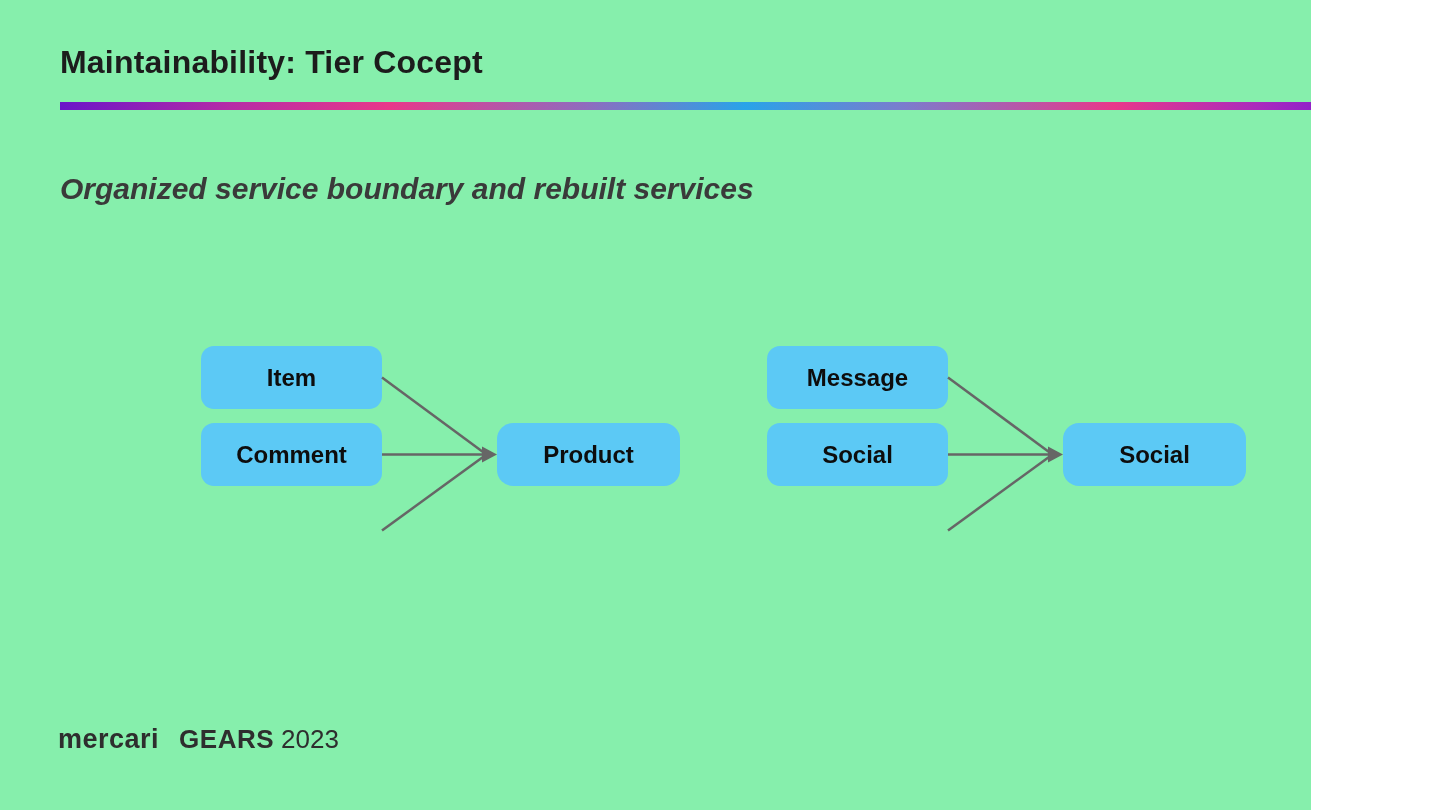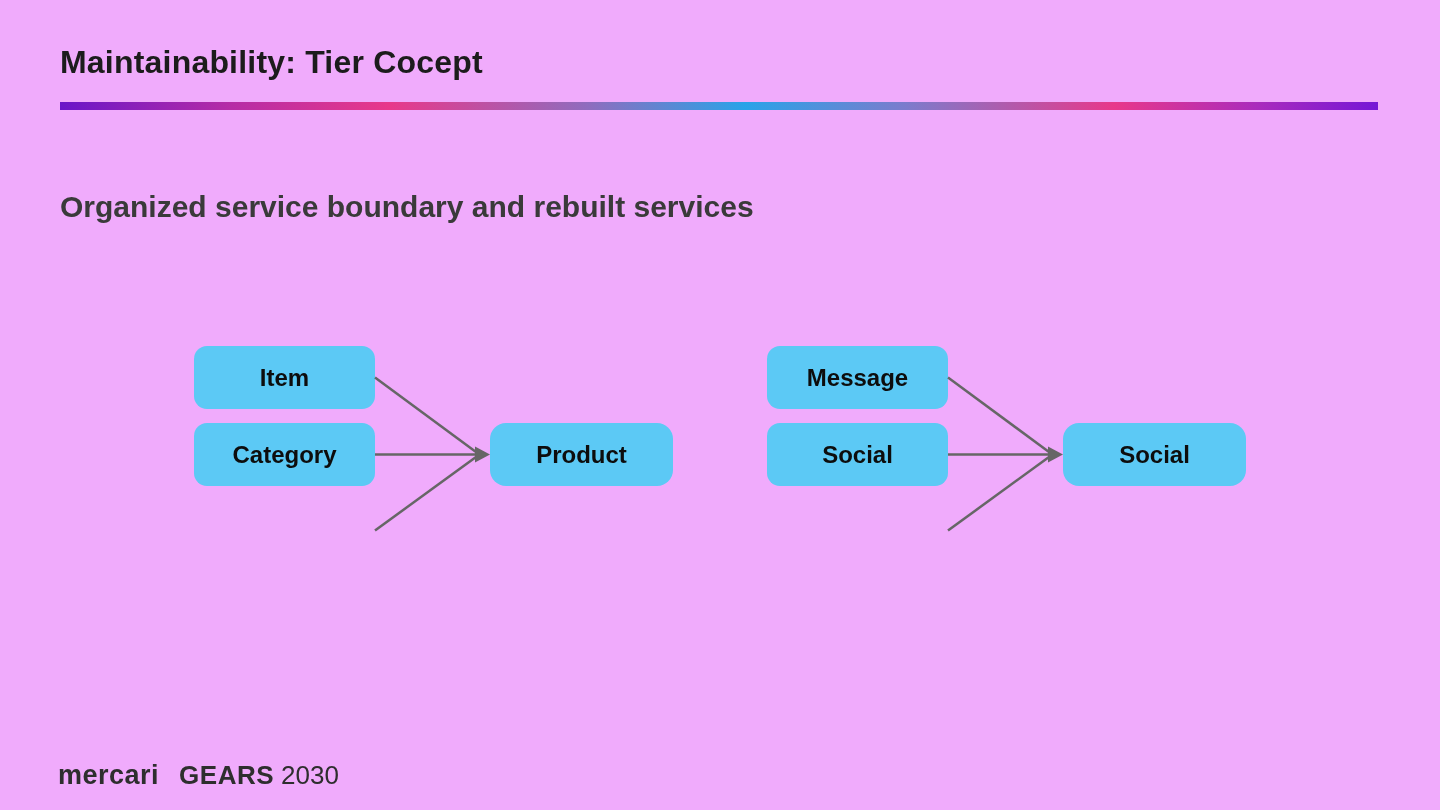--- a/index.html
+++ b/index.html
@@ -1,20 +1,20 @@
 <!DOCTYPE html>
 <html><head>
 <meta charset="utf-8">
 <style>
   html, body { margin: 0; padding: 0; background: #ffffff; }
   .slide {
     position: relative;
-    width: 1440px;
+    width: 1311px;
     height: 810px;
-    background: #f0abfc;
+    background: #86efac;
     overflow: hidden;
     font-family: "Liberation Sans", sans-serif;
   }
   .title {
     position: absolute;
     left: 60px;
     top: 44px;
     margin: 0;
     font-size: 32px;
     font-weight: 800;
@@ -34,33 +34,34 @@
       #8f6cbe 40%,
       #29a3e8 52%,
       #7b7ccd 64%,
       #e8388a 80%,
       #a92bbd 91%,
       #7517d6 100%);
   }
   .subtitle {
     position: absolute;
     left: 60px;
-    top: 190px;
+    top: 172px;
     margin: 0;
     font-size: 30px;
     font-weight: 700;
     color: #3a3a3a;
+    font-style: italic;
   }
   .diagram {
     position: absolute;
     top: 346px;
     width: 479px;
     height: 216px;
   }
-  .diagram.left  { left: 194px; }
+  .diagram.left  { left: 201px; }
   .diagram.right { left: 767px; }
   .box {
     position: absolute;
     width: 181px;
     height: 63px;
     background: #5cc9f5;
     border-radius: 13px;
     display: flex;
     align-items: center;
     justify-content: center;
@@ -76,21 +77,21 @@
     position: absolute;
     left: 181px;
     top: 0;
     width: 115px;
     height: 216px;
     overflow: visible;
   }
   .footer {
     position: absolute;
     left: 58px;
-    top: 760px;
+    top: 724px;
     display: flex;
     align-items: flex-start;
     color: #2e2e2e;
   }
   .footer .brand {
     font-size: 27px;
     font-weight: 600;
     letter-spacing: 0.5px;
   }
   .footer .event {
@@ -114,21 +115,21 @@
 
   <div class="divider"></div>
 
   <h2 class="subtitle">Organized service boundary and rebuilt services</h2>
 
   <div class="diagram left">
     <div class="box src1">
       <span>Item</span>
     </div>
     <div class="box src2">
-      <span>Category</span>
+      <span>Comment</span>
     </div>
     <svg class="arrows" viewBox="0 0 115 216">
       <line x1="0" y1="31.5" x2="101" y2="106" stroke="#666666" stroke-width="2.5"></line>
       <line x1="0" y1="108.5" x2="101" y2="108.5" stroke="#666666" stroke-width="2.5"></line>
       <line x1="0" y1="184.5" x2="101" y2="111" stroke="#666666" stroke-width="2.5"></line>
       <polygon points="100,100.5 115,108.5 100,116.5" fill="#666666"></polygon>
     </svg>
     <div class="box target">
       <span>Product</span>
     </div>
@@ -148,16 +149,16 @@
       <polygon points="100,100.5 115,108.5 100,116.5" fill="#666666"></polygon>
     </svg>
     <div class="box target">
       <span>Social</span>
     </div>
   </div>
 
   <div class="footer">
     <span class="brand">mercari</span>
     <span class="event">GEARS</span>
-    <span class="year">2030</span>
+    <span class="year">2023</span>
   </div>
 
 </div>
 
 </body></html>

